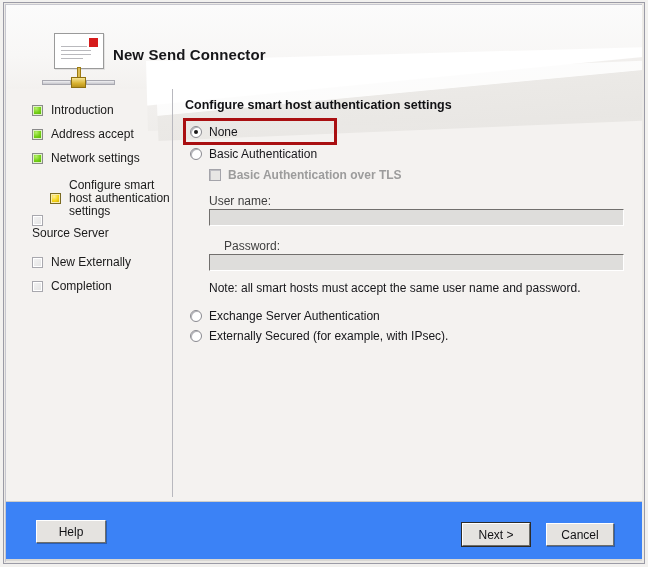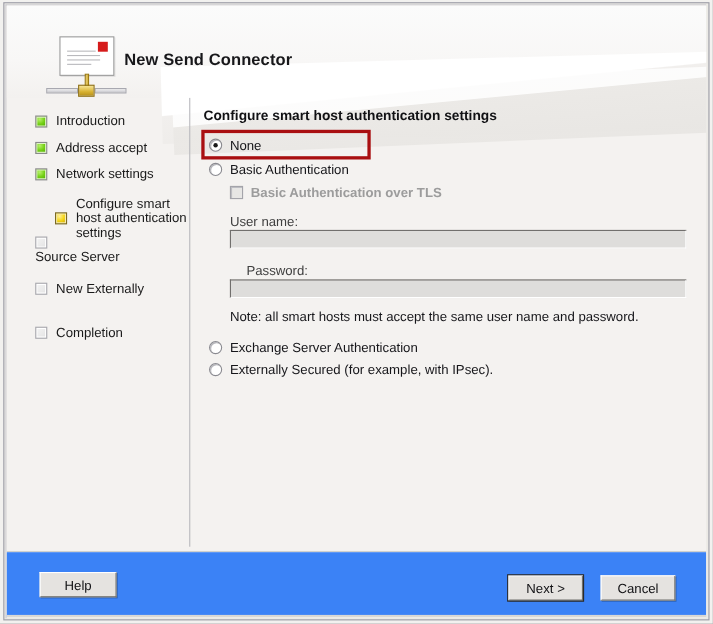--- a/index.html
+++ b/index.html
@@ -426,21 +426,21 @@
       <div class="step" style="top:124px;flex-direction:column;">
         <div class="step-box pending"></div>
         <div class="step-label">Source Server</div>
       </div>
 
       <div class="step" style="top:166px;">
         <div class="step-box pending"></div>
         <div class="step-label">New Externally</div>
       </div>
 
-      <div class="step" style="top:206px;">
+      <div class="step" style="top:190px;">
         <div class="step-box pending"></div>
         <div class="step-label">Completion</div>
       </div>
     </div>
 
     <div class="vdivider"></div>
 
     <div class="main">
 
       <div class="section-title">Configure smart host authentication settings</div>

